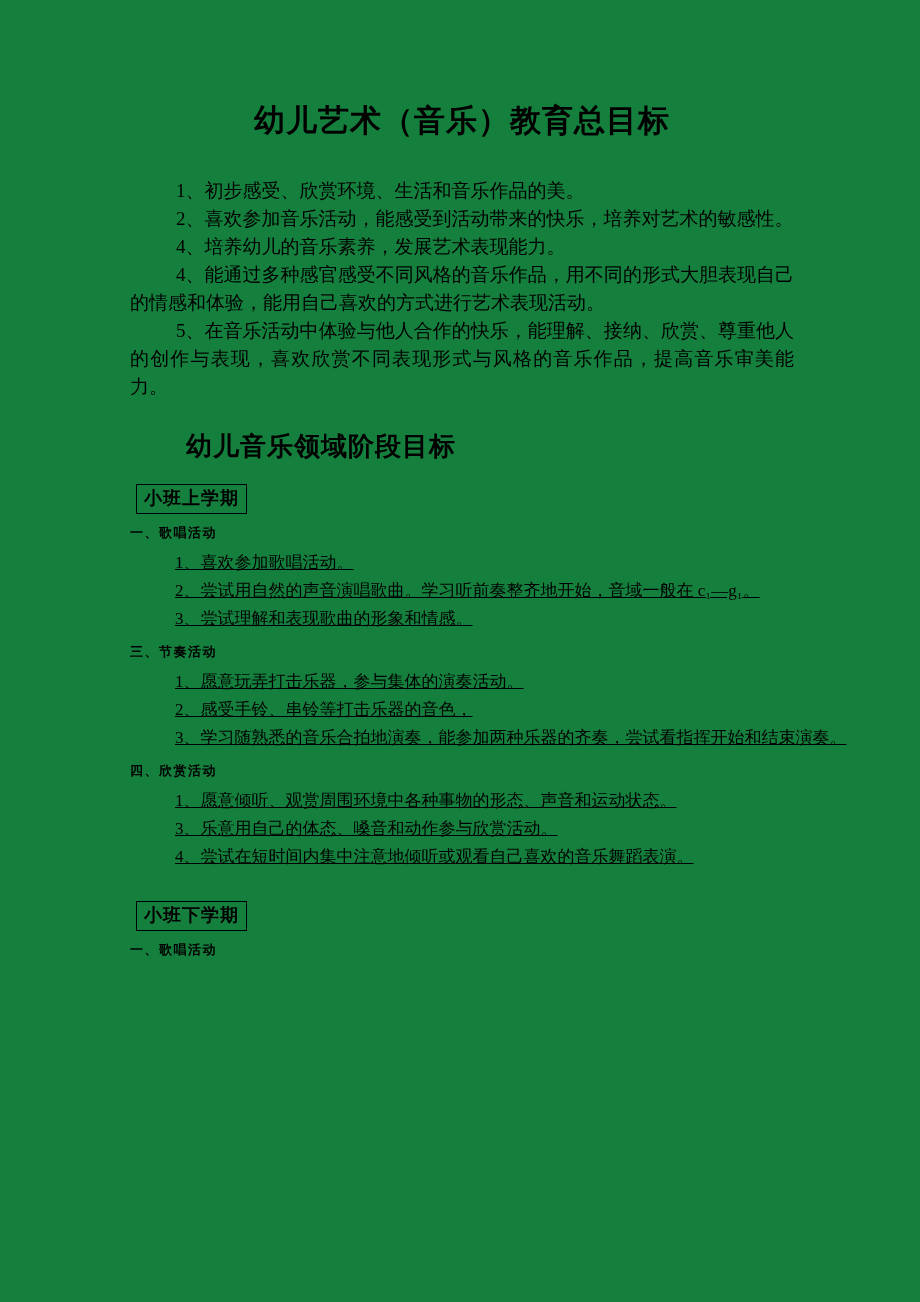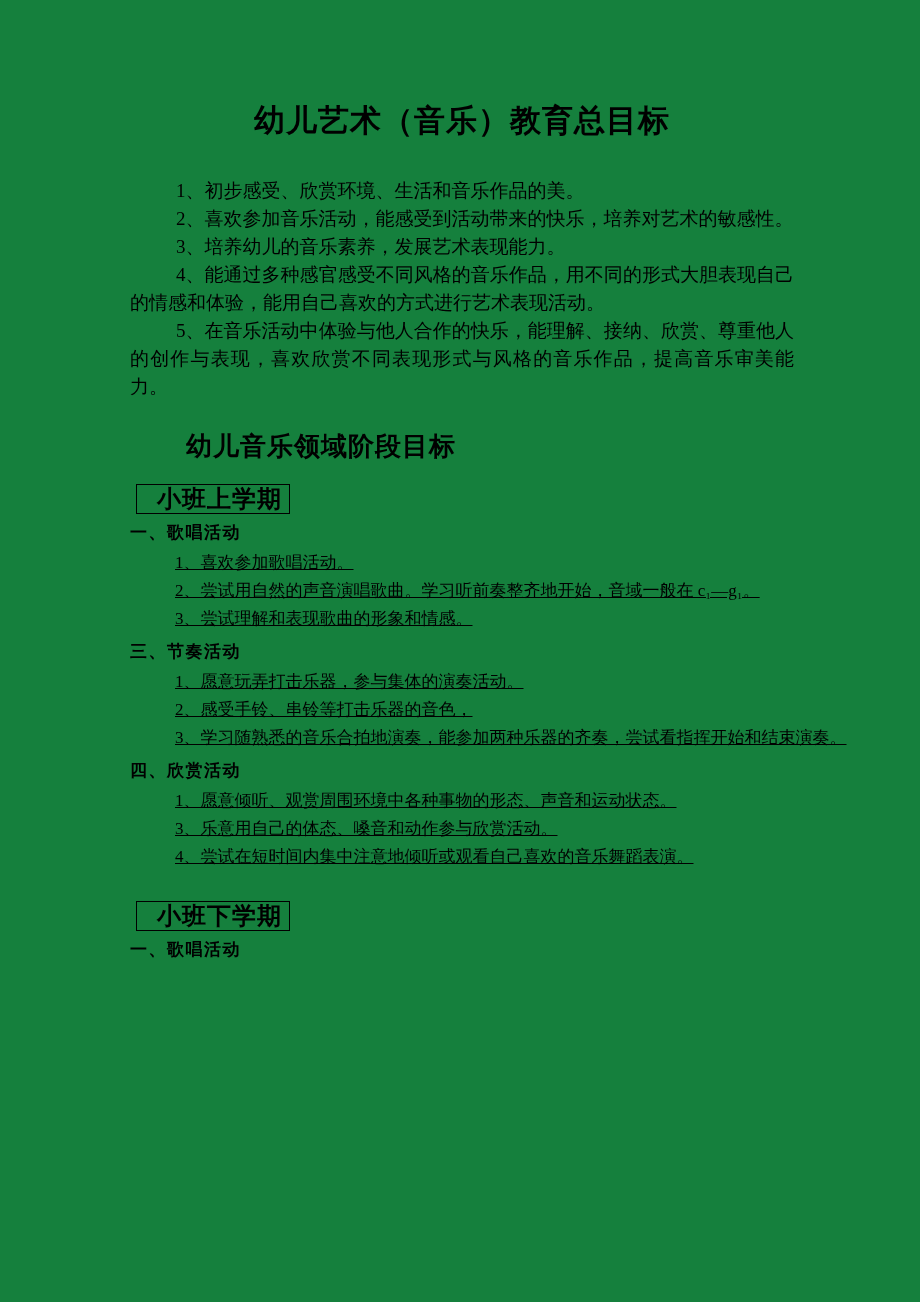--- a/index.html
+++ b/index.html
@@ -44,34 +44,34 @@
     line-height: 31px;
     text-align: left;
     padding-left: 56px;
     margin: 30px 0 0 0;
     letter-spacing: 1px;
   }
   .semester-label {
     display: inline-block;
     font-family: "Liberation Sans", sans-serif;
     font-weight: bold;
-    font-size: 24px;
+    font-size: 18px;
     line-height: 21px;
     border: 1px solid #000000;
-    padding: 3px 7px 4px 20px;
+    padding: 3px 7px 4px 7px;
     margin: 22px 0 0 6px;
     letter-spacing: 1px;
   }
   .semester-lower .semester-label {
     margin-top: 30px;
   }
   .section-heading {
     font-family: "Liberation Sans", sans-serif;
     font-weight: bold;
-    font-size: 17px;
+    font-size: 13px;
     line-height: 20px;
     margin: 9px 0 6px 0;
     letter-spacing: 1.5px;
   }
   .semester > .section:first-of-type .section-heading {
     margin-top: 30px;
   }
   .semester-lower > .section:first-of-type .section-heading {
     margin-top: 24px;
   }
@@ -95,21 +95,21 @@
 </head>
 <body>
 
 <div class="page">
 
   <h1 class="main-title">幼儿艺术（音乐）教育总目标</h1>
 
   <div class="goals">
     <p class="goal">1、初步感受、欣赏环境、生活和音乐作品的美。</p>
     <p class="goal">2、喜欢参加音乐活动，能感受到活动带来的快乐，培养对艺术的敏感性。</p>
-    <p class="goal">3、培养幼儿的音乐素养，发展艺术表现能力。</p>
+    <p class="goal">4、培养幼儿的音乐素养，发展艺术表现能力。</p>
     <p class="goal">4、能通过多种感官感受不同风格的音乐作品，用不同的形式大胆表现自己的情感和体验，能用自己喜欢的方式进行艺术表现活动。</p>
     <p class="goal">5、在音乐活动中体验与他人合作的快乐，能理解、接纳、欣赏、尊重他人的创作与表现，喜欢欣赏不同表现形式与风格的音乐作品，提高音乐审美能力。</p>
   </div>
 
   <h2 class="stage-title">幼儿音乐领域阶段目标</h2>
 
   <div class="semester semester-upper">
     <div class="semester-label">小班上学期</div>
 
     <div class="section">

